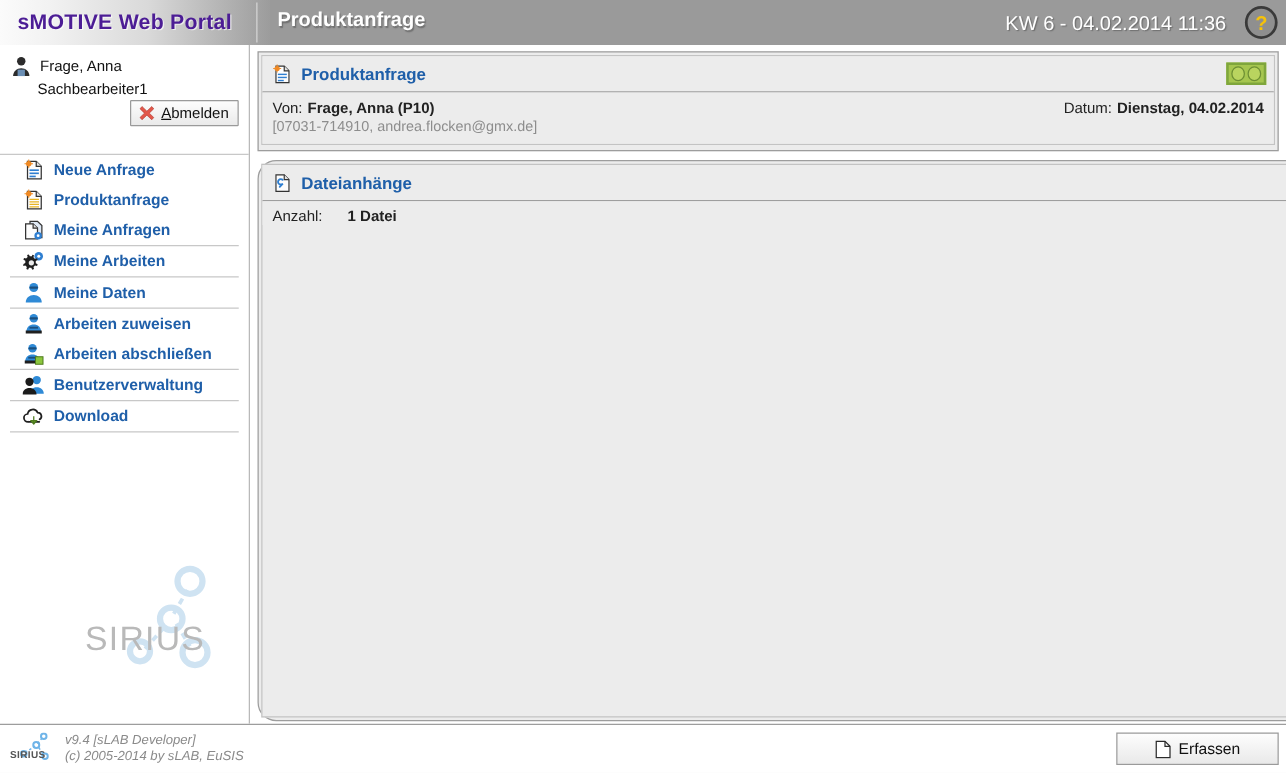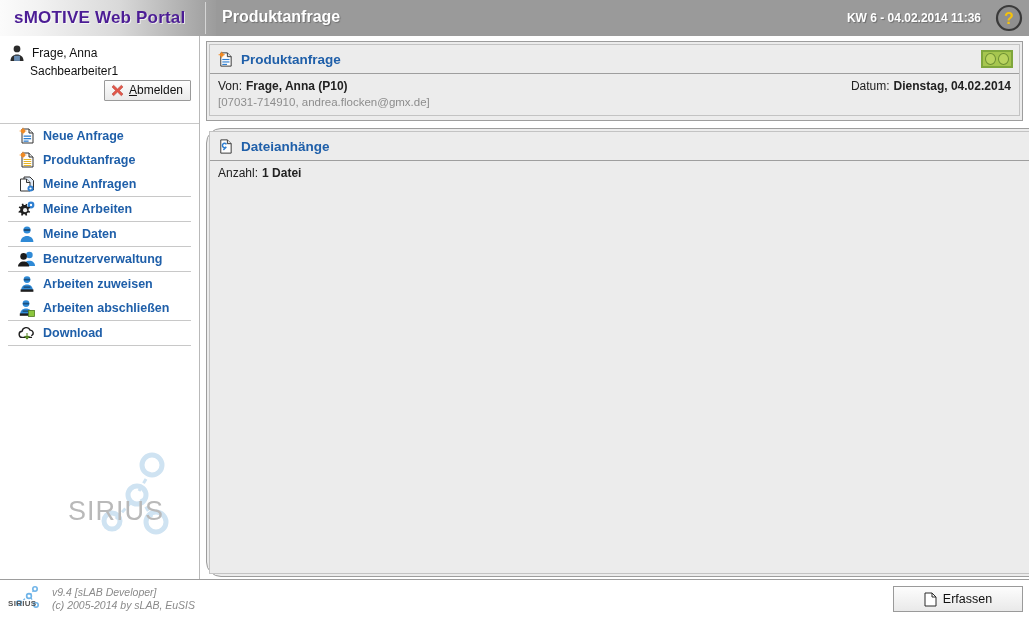--- a/index.html
+++ b/index.html
@@ -52,22 +52,22 @@
     left: 222px; top: 8px;
     font-size: 16px;
     font-weight: bold;
     color: #ffffff;
     text-shadow: 1px 1px 1px rgba(0,0,0,.28);
     white-space: nowrap;
   }
   #topbar .kw {
     position: absolute;
     right: 48px; top: 11px;
-    font-size: 12px;
-    font-weight: bold;
+    font-size: 16px;
+    font-weight: normal;
     color: #ffffff;
     text-shadow: 1px 1px 1px rgba(0,0,0,.30);
     white-space: nowrap;
   }
   #topbar .helpbtn {
     position: absolute;
     right: 6px; top: 4px;
     width: 28px; height: 28px;
   }
   #topbar .helpbtn svg { display:block; }
@@ -379,50 +379,50 @@
         <rect x="5.6" y="4.1" width="6.8" height="1.9" rx=".9" fill="#1b4f7e"></rect>
         <path d="M2.6 17c0-3.7 2.9-6 6.4-6s6.4 2.3 6.4 6z" fill="#2f8ad6"></path>
       </svg>
       <span class="nlabel">Meine Daten</span>
     </div>
   </div>
 
   <div class="navgroup">
     <div class="navitem">
       <svg class="nav-ico" viewBox="0 0 18 18">
-        <circle cx="11.4" cy="5" r="3.3" fill="#2f8ad6"></circle>
-        <path d="M5.8 16c0-3.2 2.5-5.2 5.6-5.2s5.6 2 5.6 5.2z" fill="#2f8ad6"></path>
-        <circle cx="5.6" cy="6.4" r="3.3" fill="#1b1b1b"></circle>
-        <path d="M0 16.6c0-3.2 2.5-5.2 5.6-5.2S11.2 13.4 11.2 16.6z" fill="#1b1b1b"></path>
-      </svg>
-      <span class="nlabel">Benutzerverwaltung</span>
-    </div>
-  </div>
-
-  <div class="navgroup">
-    <div class="navitem">
-      <svg class="nav-ico" viewBox="0 0 18 18">
         <circle cx="9" cy="4.6" r="3.4" fill="#2f8ad6"></circle>
         <rect x="5.8" y="3.8" width="6.4" height="1.8" rx=".9" fill="#1b4f7e"></rect>
         <path d="M3.2 15c0-3.3 2.6-5.4 5.8-5.4s5.8 2.1 5.8 5.4z" fill="#2f8ad6"></path>
         <rect x="5.6" y="11.4" width="6.8" height="1.5" fill="#1b4f7e"></rect>
         <rect x="2.6" y="14.4" width="12.8" height="2.4" fill="#1f1f1f"></rect>
       </svg>
       <span class="nlabel">Arbeiten zuweisen</span>
     </div>
     <div class="navitem">
       <svg class="nav-ico" viewBox="0 0 18 18">
         <circle cx="8" cy="4.6" r="3.4" fill="#2f8ad6"></circle>
         <rect x="4.8" y="3.8" width="6.4" height="1.8" rx=".9" fill="#1b4f7e"></rect>
         <path d="M2.2 15c0-3.3 2.6-5.4 5.8-5.4s5.8 2.1 5.8 5.4z" fill="#2f8ad6"></path>
         <rect x="4.6" y="11.4" width="6.8" height="1.5" fill="#1b4f7e"></rect>
         <rect x="1.8" y="14.4" width="11" height="2.4" fill="#1f1f1f"></rect>
         <rect x="10.4" y="11.4" width="6" height="6" fill="#8cc63e" stroke="#4d7a1d" stroke-width=".8"></rect>
       </svg>
       <span class="nlabel">Arbeiten abschließen</span>
+    </div>
+  </div>
+
+  <div class="navgroup">
+    <div class="navitem">
+      <svg class="nav-ico" viewBox="0 0 18 18">
+        <circle cx="11.4" cy="5" r="3.3" fill="#2f8ad6"></circle>
+        <path d="M5.8 16c0-3.2 2.5-5.2 5.6-5.2s5.6 2 5.6 5.2z" fill="#2f8ad6"></path>
+        <circle cx="5.6" cy="6.4" r="3.3" fill="#1b1b1b"></circle>
+        <path d="M0 16.6c0-3.2 2.5-5.2 5.6-5.2S11.2 13.4 11.2 16.6z" fill="#1b1b1b"></path>
+      </svg>
+      <span class="nlabel">Benutzerverwaltung</span>
     </div>
   </div>
 
   <div class="navgroup">
     <div class="navitem">
       <svg class="nav-ico" viewBox="0 0 18 18">
         <path d="M4.4 13.4a3.1 3.1 0 0 1-.3-6.2 4.2 4.2 0 0 1 8-1.1 2.9 2.9 0 0 1 1.6 5.4" fill="none" stroke="#1f1f1f" stroke-width="1.4" stroke-linecap="round"></path>
         <path d="M5 13.4h8.4" fill="none" stroke="#1f1f1f" stroke-width="1.4" stroke-linecap="round"></path>
         <path d="M9 9v5.2M6.6 12.4L9 15.2l2.4-2.8z" fill="#7dbf3a" stroke="#4d7a1d" stroke-width="1" stroke-linejoin="round"></path>
       </svg>
@@ -503,21 +503,21 @@
       <span class="ptitle">Dateianhänge</span>
       <span class="spacer"></span>
       <span class="toggle2">
         <span class="dot"></span>
         <span class="dot"></span>
       </span>
     </div>
     <div class="panel-body">
       <div class="row">
         <span>Anzahl:</span>
-        <b style="margin-left:4px">1 Datei</b>
+        <b style="margin-left:20px">1 Datei</b>
         <span class="rspacer"></span>
         <span>Größe:</span>
         <b style="margin-left:4px">9,7 KB</b>
       </div>
     </div>
   </div>
 </div>
 
 <div id="footer">
   <div class="flogo">

